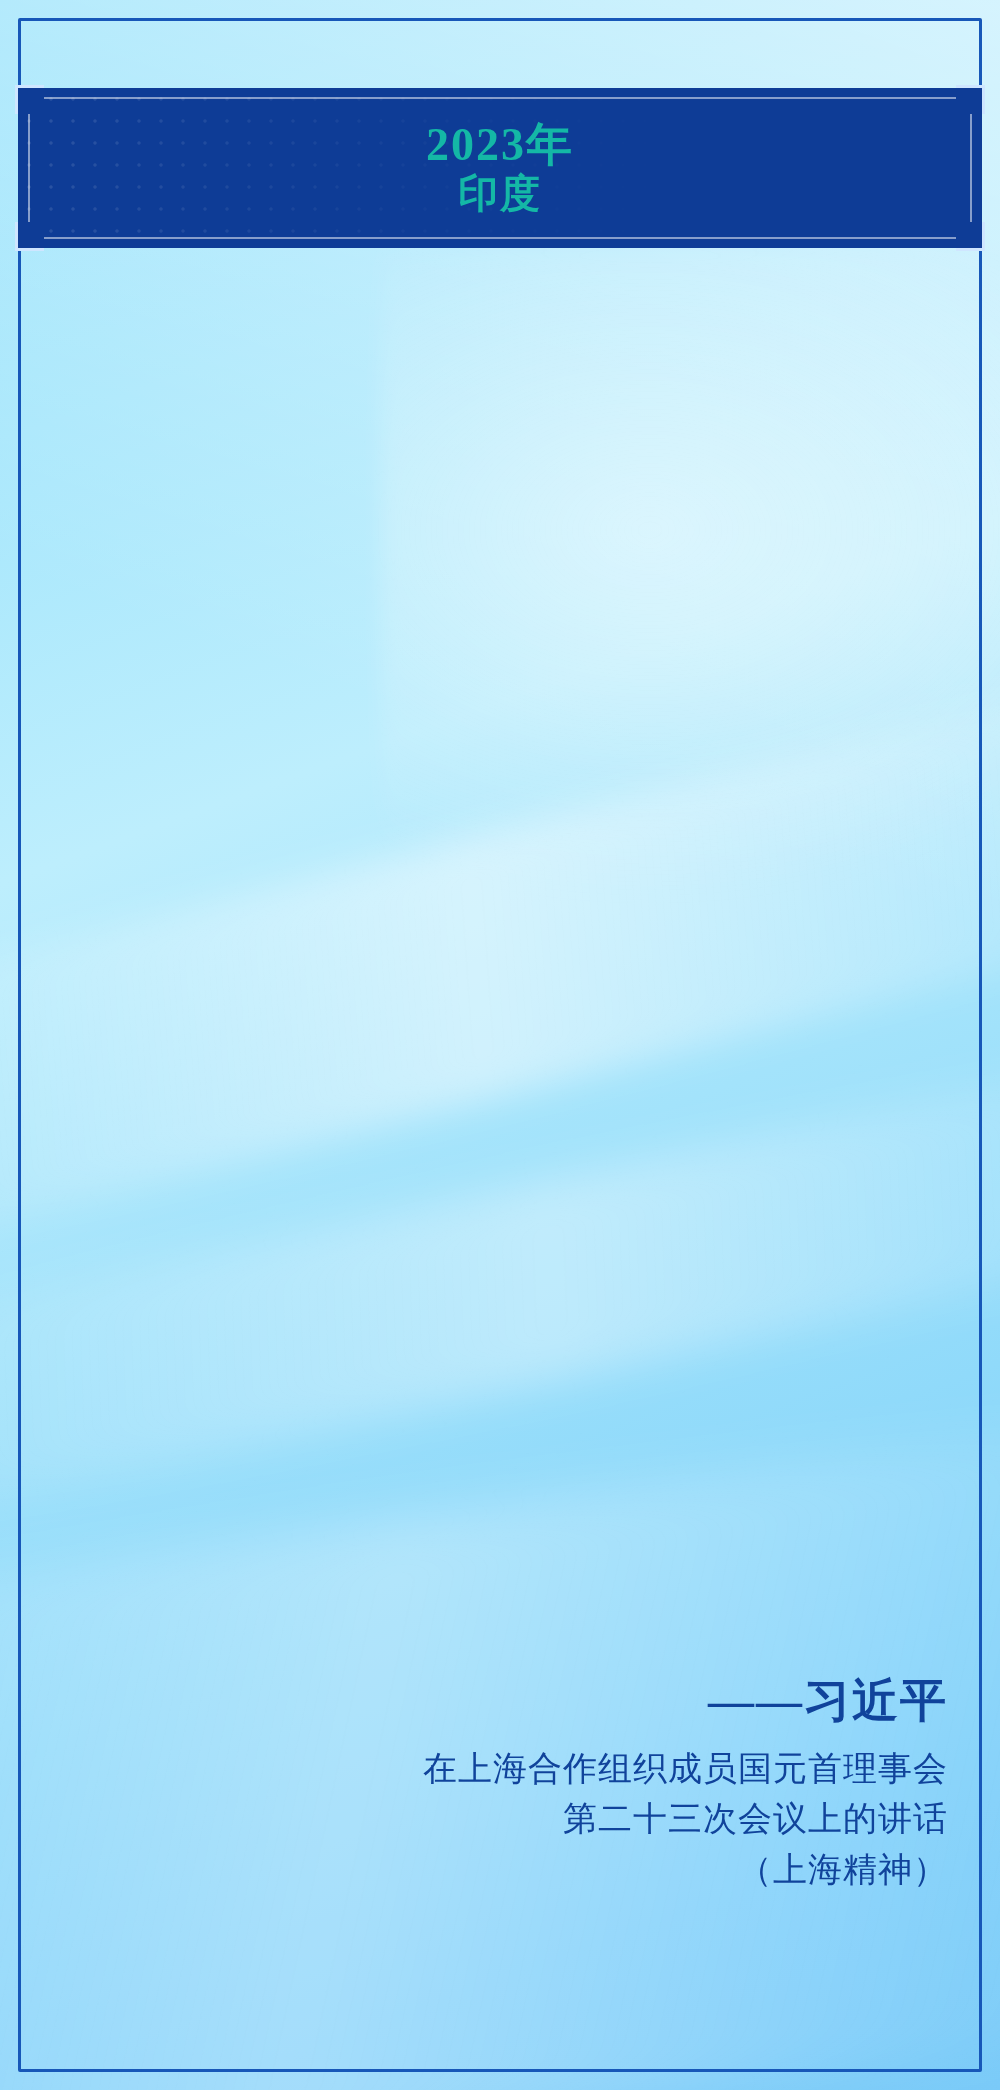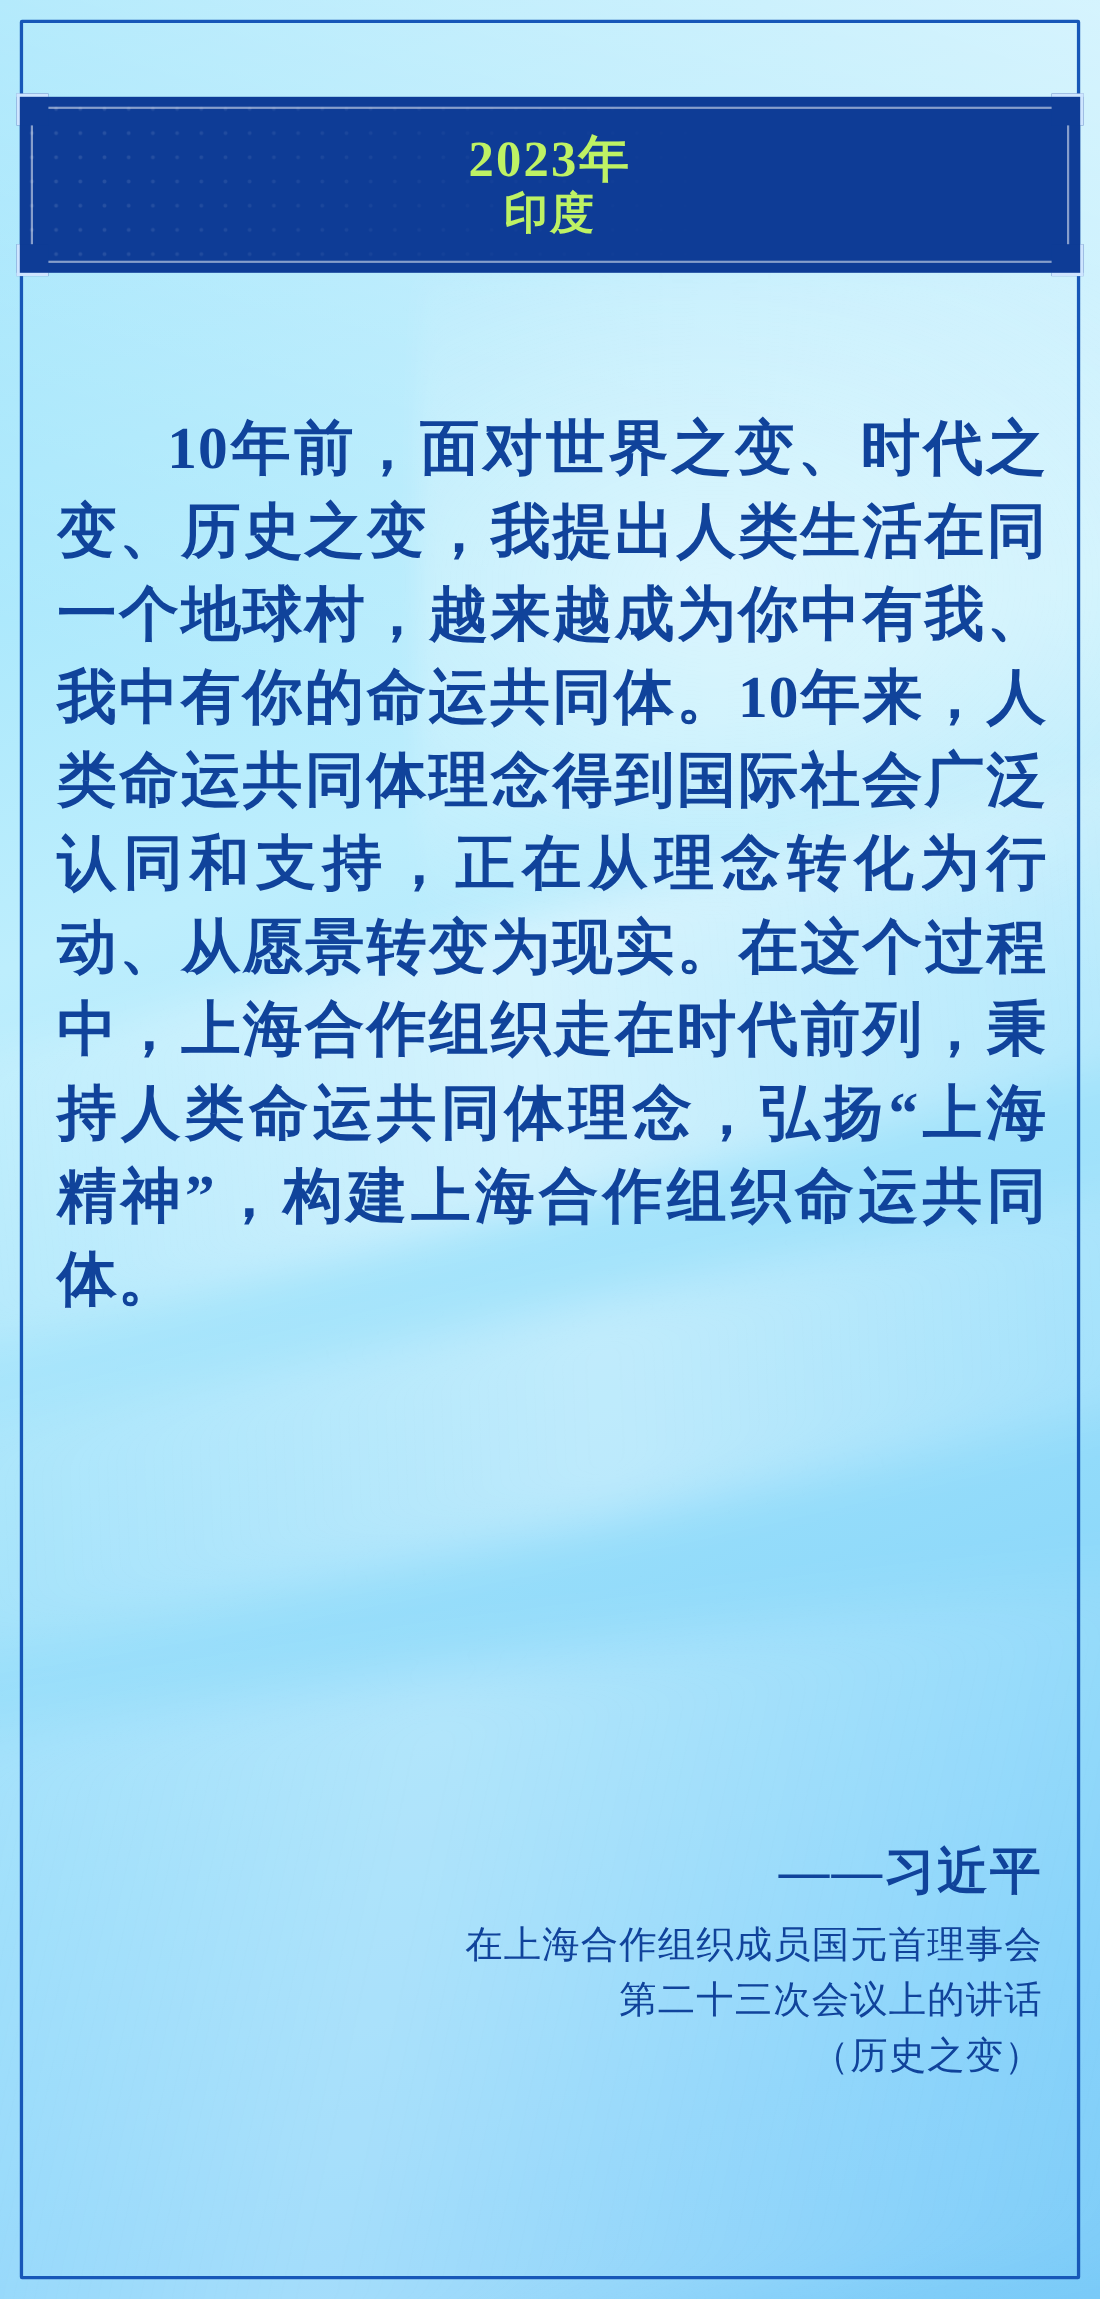--- a/index.html
+++ b/index.html
@@ -111,21 +111,21 @@
   .notch.bl { left: -3px;  bottom: -3px; border-right: none; border-top: none; }
   .notch.br { right: -3px; bottom: -3px; border-left: none;  border-top: none; }
 
   .banner-title {
     position: absolute;
     inset: 0;
     display: flex;
     flex-direction: column;
     align-items: center;
     justify-content: center;
-    color: #bef264;
+    color: #14b8a6;
     line-height: 1.14;
     text-align: center;
     letter-spacing: 2px;
   }
   .banner-year {
     font-size: 46px;
     font-weight: 700;
     font-family: "Liberation Serif", "DejaVu Serif", serif;
   }
   .banner-country {
@@ -194,22 +194,21 @@
       <div class="notch tr"></div>
       <div class="notch bl"></div>
       <div class="notch br"></div>
       <div class="banner-title">
         <div class="banner-year">2023年</div>
         <div class="banner-country">印度</div>
       </div>
     </div>
   </div>
 
-  <div class="quote"><span class="indent"></span><span>10年前，面对世界之变、时代之变、历史之变，我提出人类生活在同一个地球村，越来越成为你中有我、我中有你的命运共同体。10年来，人类命运共同体理念得到国际社会广泛认同和支持，正在从理念转化为行动、从愿景转变为现实。在这个过程中，上海合作组织走在时代前列，秉持人类命运共同体理念，弘扬“上海精神”，构建上海合作组织命运共同体。</span></div>
 
   <div class="attrib">
     <div class="attrib-name">——习近平</div>
     <div class="attrib-line">在上海合作组织成员国元首理事会</div>
     <div class="attrib-line">第二十三次会议上的讲话</div>
-    <div class="attrib-line">（历史之变）</div>
+    <div class="attrib-line">（上海精神）</div>
   </div>
 
 </div>
 
 </body></html>

